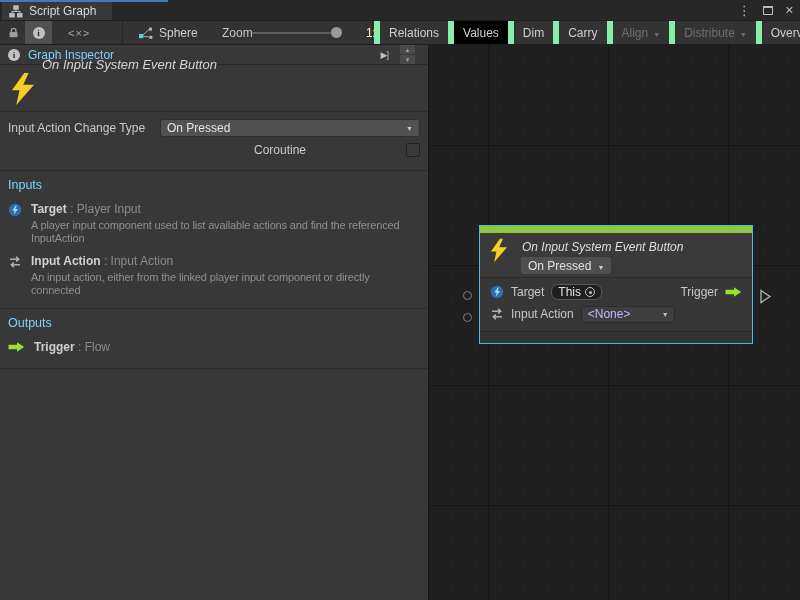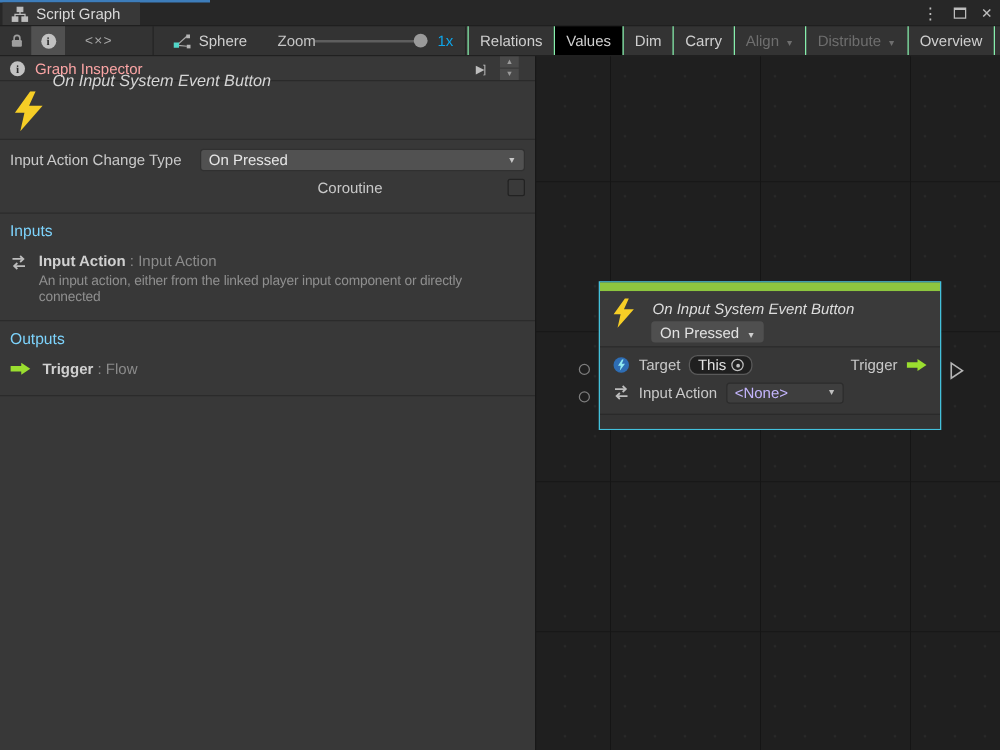--- a/index.html
+++ b/index.html
@@ -21,35 +21,35 @@
   .toolbar { position:absolute; left:0; top:20px; width:800px; height:25px; background:#333333; border-top:1px solid #1f1f1f; border-bottom:1px solid #202020; }
   .tb-abs { position:absolute; top:0; height:23px; display:flex; align-items:center; }
   .tb-btn-info { left:25px; width:27px; justify-content:center; background:#515151; }
   .tb-lock { left:7px; }
   .tb-code { left:68px; color:#a8a8a8; font-size:11px; letter-spacing:1px; }
   .tb-sep { position:absolute; top:0; width:1px; height:23px; background:#242424; }
   .tb-sphere { left:138px; gap:6px; color:#cfcfcf; }
   .tb-zoom-label { left:222px; color:#c5c5c5; }
   .zoom-track { position:absolute; left:252px; top:11px; width:90px; height:2px; background:#5e5e5e; }
   .zoom-handle { position:absolute; left:331px; top:6px; width:11px; height:11px; border-radius:50%; background:#9a9a9a; }
-  .tb-zoom-val { left:350px; color:#0ea5e9;text-align:center; }
+  .tb-zoom-val { left:366px; color:#fef9c3;text-align:center; }
   .tb-right { position:absolute; left:374px; top:0; height:23px; display:flex; }
-  .tb-btn { display:flex; align-items:center; gap:5px; padding:0 9px; border-left:1px solid #86efac; color:#cfcfcf; height:23px; }
+  .tb-btn { display:flex; align-items:center; gap:5px; padding:0 9px; border-left:6px solid #86efac; color:#cfcfcf; height:23px; }
   .tb-btn:last-child { border-right:1px solid #242424; }
   .tb-active { background:#000000; }
   .tb-disabled { color:#6e6e6e; }
   .caret::after { content:"▼"; font-size:7px; color:#9a9a9a; }
   .tb-disabled .caret::after { color:#6e6e6e; }
 
   .icon-info { width:12px; height:12px; border-radius:50%; background:#c2c2c2; color:#2c2c2c; display:inline-flex; align-items:center; justify-content:center; font-weight:bold; font-size:9px; font-family:"Liberation Serif", serif; flex:none; }
   .icon-info::after { content:"i"; }
 
   
   .inspector { position:absolute; left:0; top:45px; width:428px; height:555px; background:#383838; overflow:hidden; display:flex; flex-direction:column; }
-  .insp-header { height:20px; flex:none; display:flex; align-items:center; gap:8px; padding:0 13px 0 8px; border-bottom:1px solid #2a2a2a; color:#fca5a5; }
+  .insp-header { height:20px; flex:none; display:flex; align-items:center; gap:8px; padding:0 13px 0 8px; border-bottom:1px solid #2a2a2a; color:#7dd3fc; }
   .insp-header-spacer { flex:1; }
   .icon-dock { color:#bdbdbd; font-size:9px; letter-spacing:-1px; margin-right:4px; }
   .icon-dock::after { content:"▶]"; }
   .scroll-btns { display:flex; flex-direction:column; gap:1px; }
   .scroll-btn { width:15px; height:9px; background:#4a4a4a; display:flex; align-items:center; justify-content:center; color:#9a9a9a; font-size:6px; }
   .scroll-btn.up::after { content:"▲"; }
   .scroll-btn.down::after { content:"▼"; }
 
   .insp-title { flex:none; min-height:47px; display:flex; align-items:flex-start; gap:13px; padding:8px 10px 6px 10px; border-bottom:1px solid #2b2b2b; }
   .insp-title .node-title { font-size:13px; color:#d5d5d5; padding-top:5px; }
@@ -214,20 +214,35 @@
       </div>
       <div class="field-row">
         <span class="field-label">Coroutine</span>
         <span class="checkbox"></span>
       </div>
     </div>
 
     <div class="insp-section">
       <div class="section-heading">Inputs</div>
 
+      <div class="port-item">
+        <span class="port-icon-col">
+          <svg width="14" height="14" viewBox="0 0 14 14">
+            <circle cx="7" cy="7" r="6.2" fill="#2e6db4"></circle>
+            <path d="M7.6 2.5 L4.4 7.5 H6.6 L5.8 11.5 L10 6 H7.4 L8.9 2.5 Z" fill="#8fe9f0"></path>
+          </svg>
+        </span>
+        <div>
+          <div>
+            <span class="port-name">Target</span><span class="port-type"> : Player Input</span>
+          </div>
+          <div class="port-desc">A player input component used to list available actions and find the referenced
+InputAction</div>
+        </div>
+      </div>
 
       <div class="port-item">
         <span class="port-icon-col">
           <svg width="14" height="14" viewBox="0 0 14 14">
             <g stroke="#bdbdbd" stroke-width="1.4" fill="none">
               <path d="M2 4.2 H10.3"></path>
               <path d="M8.1 1.8 L10.7 4.2 L8.1 6.6"></path>
               <path d="M12 9.8 H3.7"></path>
               <path d="M5.9 7.4 L3.3 9.8 L5.9 12.2"></path>
             </g>

